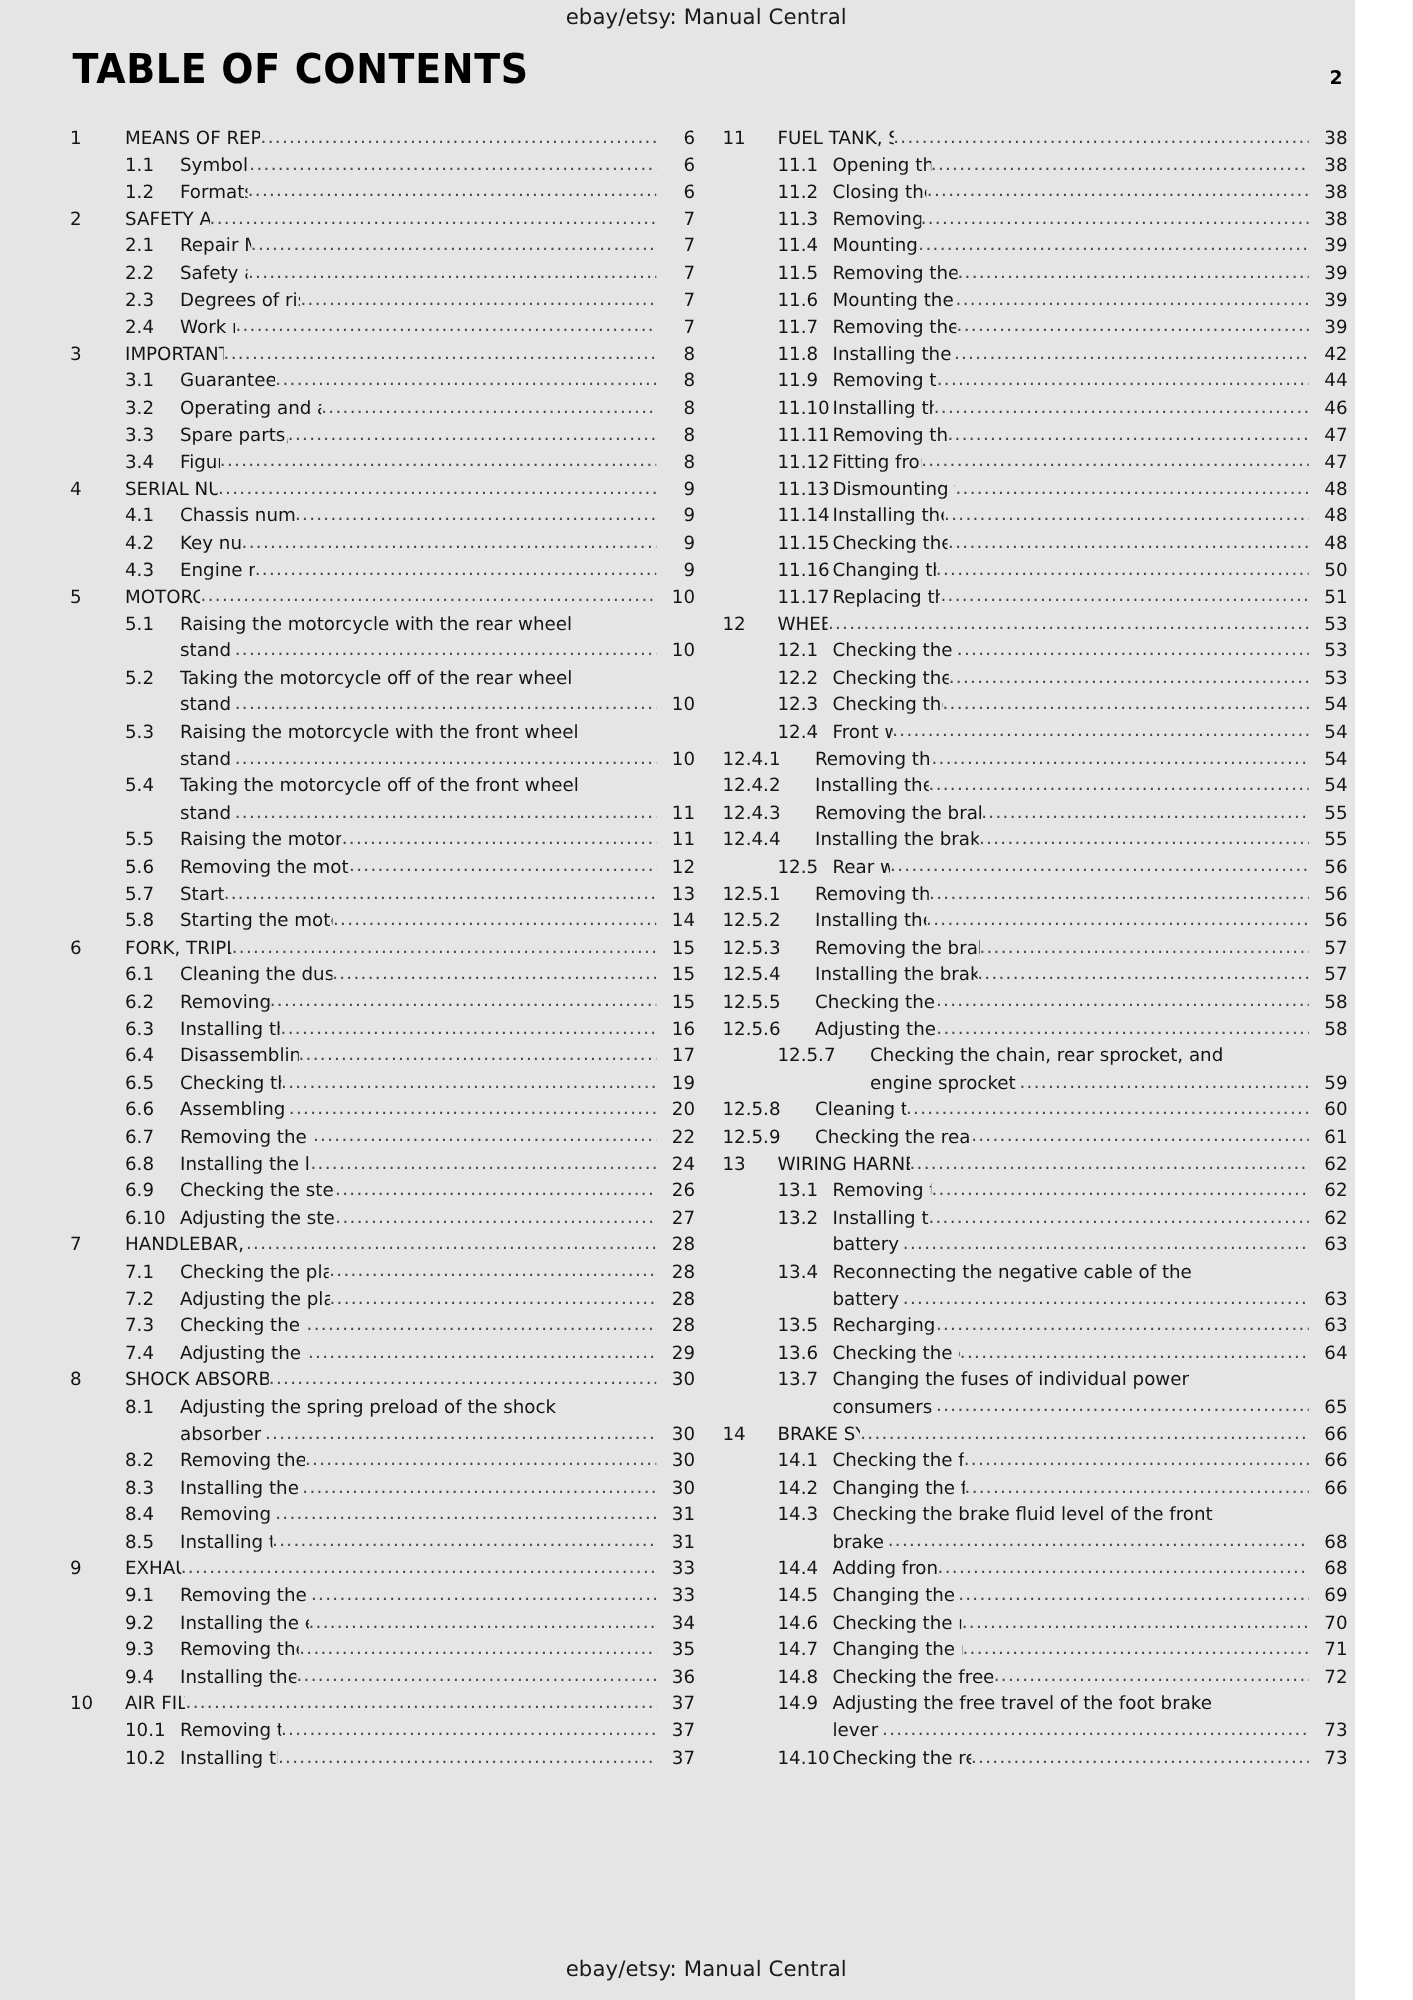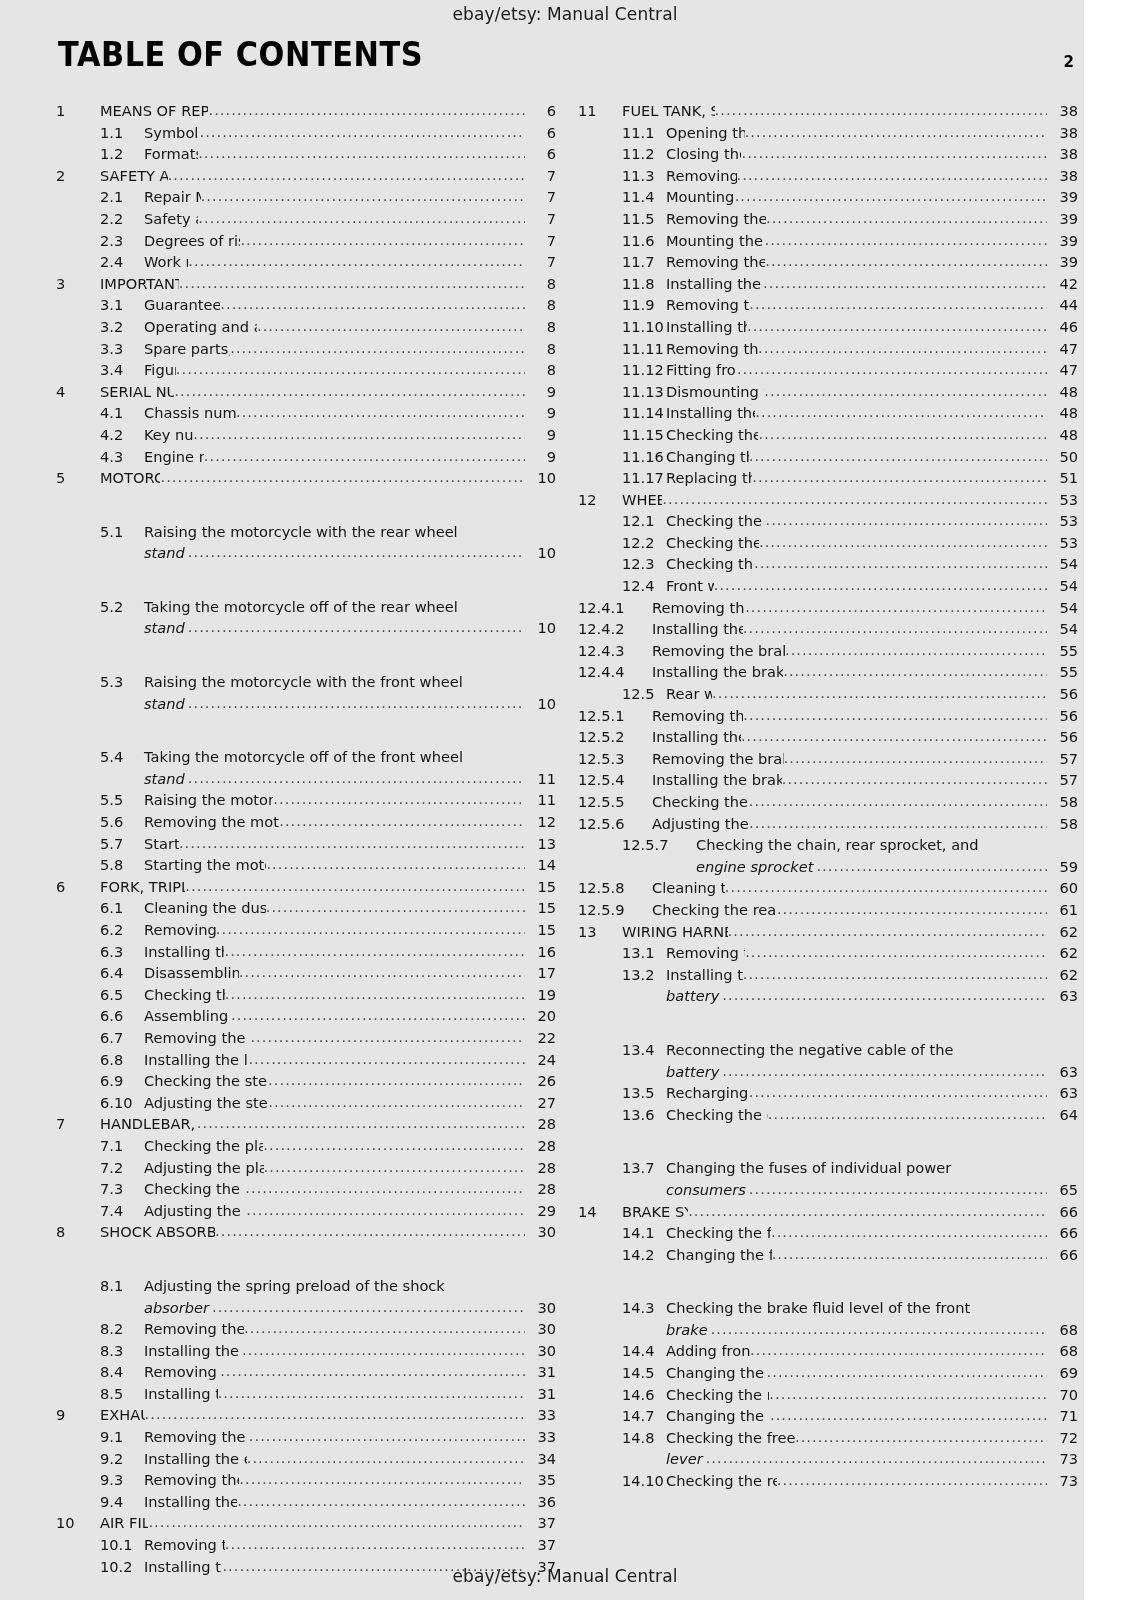--- a/index.html
+++ b/index.html
@@ -134,21 +134,20 @@
     font-size: 14.6px;
     line-height: 21.6px;
     color: #141414;
   }
   .cont.lvl2 > .spacer { width: 44px; margin-left: 44px; flex: 0 0 auto; }
   .cont.lvl3 > .spacer { width: 74px; margin-left: 44px; flex: 0 0 auto; }
   .cont .label {
     flex: 0 1 auto;
     white-space: nowrap;
     padding-right: 3px;
-    font-style: italic;
   }
   .cont .leader {
     flex: 1 1 auto;
     min-width: 6px;
     overflow: hidden;
     white-space: nowrap;
     color: #444;
     letter-spacing: 1.05px;
     position: relative;
     top: -1px;
@@ -160,21 +159,21 @@
   }
   
   .headline {
     display: flex;
     align-items: baseline;
     font-size: 14.6px;
     line-height: 21.6px;
     color: #141414;
     white-space: nowrap;
   }
-  .headline.lvl2 > .num { width: 44px; margin-left: 44px; flex: 0 0 auto; margin-top: 32px; }
+  .headline.lvl2 > .num { width: 44px; margin-left: 44px; flex: 0 0 auto; }
   .headline.lvl3 > .num { width: 74px; margin-left: 44px; flex: 0 0 auto; }
   .headline .label { flex: 0 1 auto; white-space: nowrap; }
 </style>
 </head>
 <body>
 
 <div class="page">
 
   <div class="running-head">ebay/etsy: Manual Central</div>
 
@@ -876,20 +875,24 @@
           <span class="label">Changing the rear brake linings</span>
           <span class="leader">...............................................................................................................</span>
           <span class="pg">71</span>
         </div>
         <div class="entry lvl2">
           <span class="num">14.8</span>
           <span class="label">Checking the free travel of foot brake lever</span>
           <span class="leader">...............................................................................................................</span>
           <span class="pg">72</span>
         </div>
+        <div class="headline lvl2">
+          <span class="num">14.9</span>
+          <span class="label">Adjusting the free travel of the foot brake</span>
+        </div>
         <div class="cont lvl2">
           <span class="spacer"></span>
           <span class="label">lever</span>
           <span class="leader">...............................................................................................................</span>
           <span class="pg">73</span>
         </div>
         <div class="entry lvl2">
           <span class="num">14.10</span>
           <span class="label">Checking the rear brake fluid level</span>
           <span class="leader">...............................................................................................................</span>

